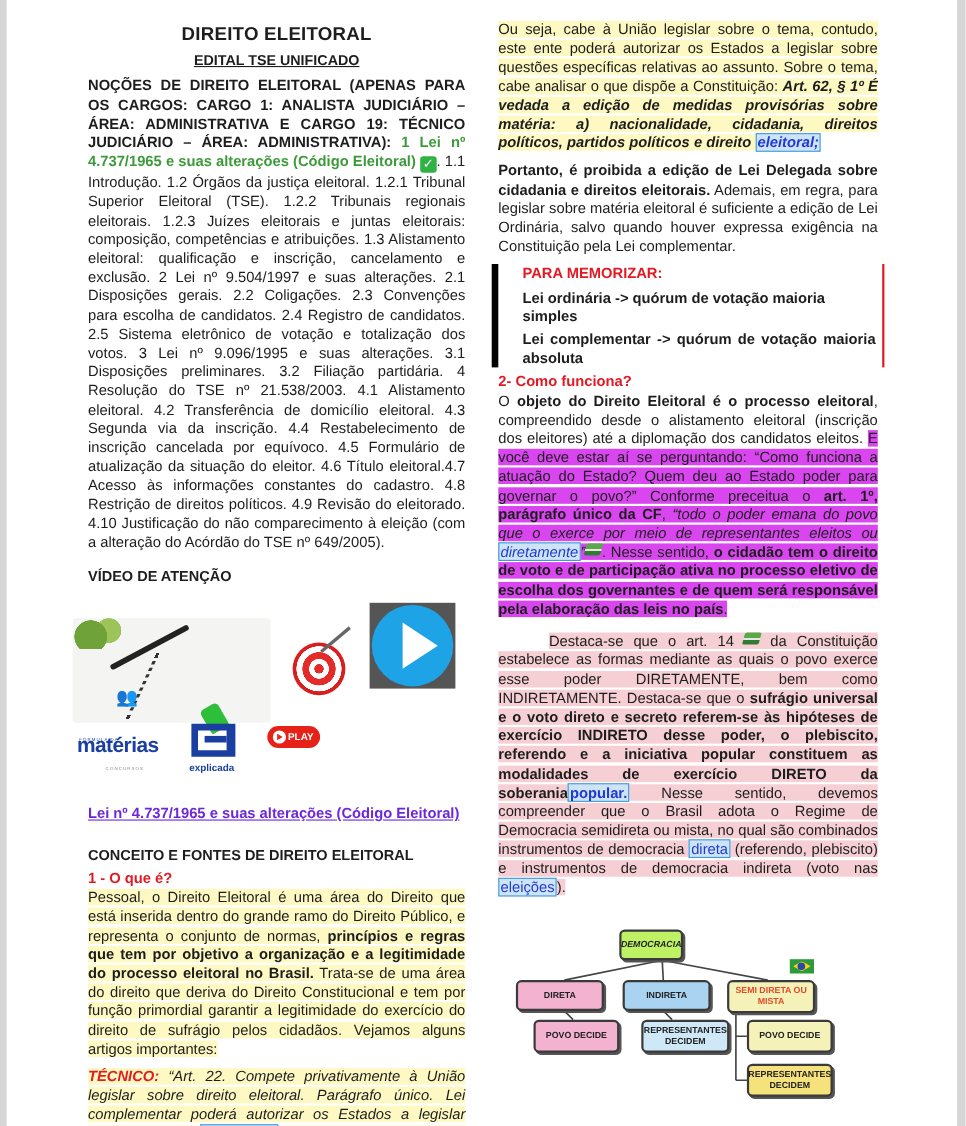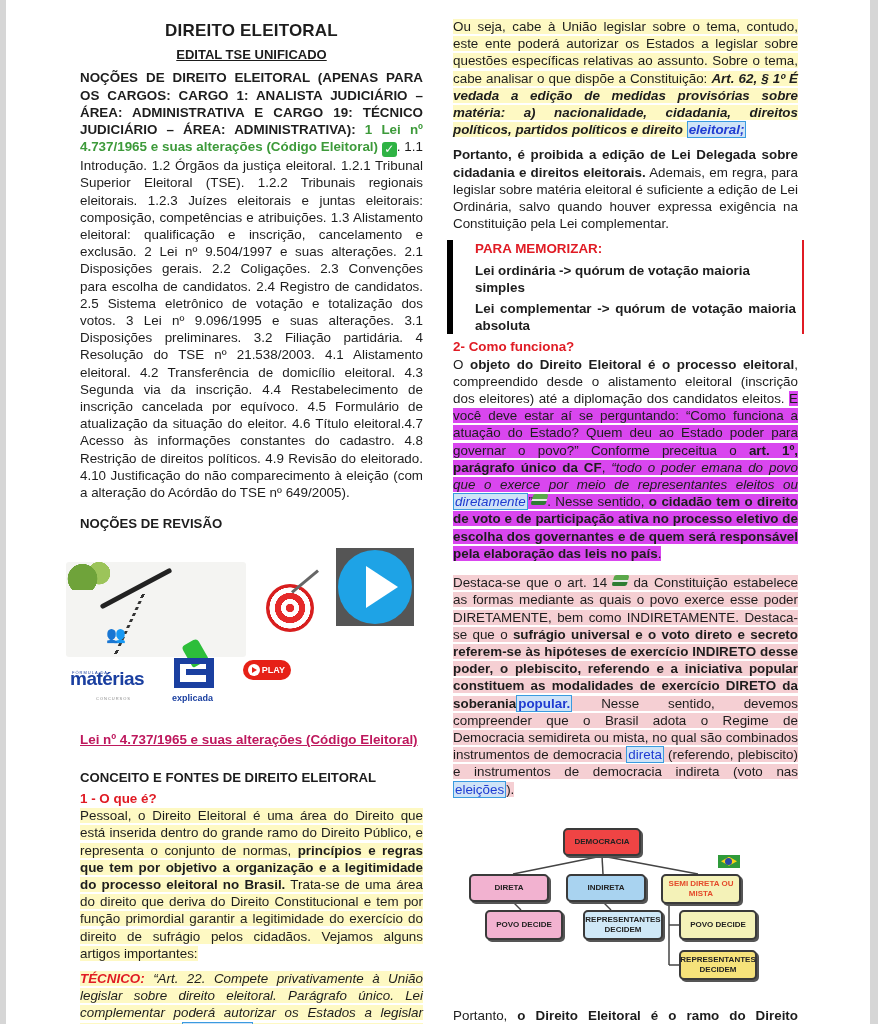--- a/index.html
+++ b/index.html
@@ -16,21 +16,21 @@
   .title { text-align: center; font-weight: bold; font-size: 17px; margin-top: 22px; letter-spacing: 0.2px; }
   .subtitle { text-align: center; font-weight: bold; font-size: 13px; text-decoration: underline; margin-top: 7px; }
   .topics { margin-top: 6px; }
   .b { font-weight: bold; }
   .green { color: #3d9a3a; font-weight: bold; }
   .check { display: inline-block; width: 15px; height: 15px; background: #2fb344; color: #fff; border-radius: 3px; font-size: 12px; line-height: 15px; text-align: center; vertical-align: -2px; font-weight: bold; }
   .sec { font-weight: bold; font-size: 13.2px; }
   .red { color: #e01b24; font-weight: bold; }
   .hl-green { background: #fef9c3; }
   .hl-yellow { background: #d946ef; }
-  .hl-pink { background: #f5cfd3; }
+  .hl-pink { background: #f5cfd3; margin-left: 46px; }
   .linkbox { color: #1f3bd1; border: 1px solid #3a9be0; background: #cfe3f7; padding: 0 1px; }
   .it { font-style: italic; }
   .book { display: inline-block; width: 15px; height: 11px; background: linear-gradient(#5aa84a 0 45%, #e6e6e6 45% 60%, #2e7d32 60%); border-radius: 2px; transform: skew(-15deg); vertical-align: 1px; }
 
   
   .video { position: relative; width: 345px; height: 165px; margin-top: 14px; margin-left: -14px; }
   .vid-paper { position: absolute; left: 0; top: 16px; width: 180px; height: 95px; background: #f4f4f2; border-radius: 3px; overflow: hidden; }
   .vid-plant { position: absolute; left: 0; top: 16px; width: 55px; height: 28px; background: radial-gradient(circle at 30% 60%, #6fa33a 0 35%, transparent 36%), radial-gradient(circle at 60% 40%, #9cc45a 0 30%, transparent 31%); }
   .vid-pen { position: absolute; left: 30px; top: 40px; width: 80px; height: 5px; background: #222; transform: rotate(-28deg); border-radius: 3px; }
   .vid-spiral { position: absolute; left: 62px; top: 48px; width: 40px; height: 60px; border-left: 3px dotted #333; transform: skew(-25deg); }
@@ -44,31 +44,31 @@
   .logo-aprov { position: absolute; left: 4px; top: 124px; font-weight: bold; font-size: 19px; color: #1a3fa0; letter-spacing: -0.5px; }
   .logo-aprov-top { position: absolute; left: 6px; top: 118px; font-size: 4px; color: #1a3fa0; letter-spacing: 1px; }
   .logo-aprov-bot { position: absolute; left: 30px; top: 144px; font-size: 4px; color: #888; letter-spacing: 1px; }
   .logo-lei { position: absolute; left: 108px; top: 112px; width: 40px; height: 30px; border: 6px solid #1a3fa0; border-right-width: 8px; }
   .logo-lei-mid { position: absolute; left: 120px; top: 123px; width: 20px; height: 6px; background: #1a3fa0; }
   .logo-lei-txt { position: absolute; left: 106px; top: 144px; font-size: 9px; font-weight: bold; color: #1a3fa0; }
   .play-pill { position: absolute; left: 177px; top: 114px; width: 48px; height: 20px; border-radius: 10px; background: #e62117; color: #fff; font-size: 9px; font-weight: bold; line-height: 20px; text-align: right; padding-right: 6px; }
   .play-pill-dot { position: absolute; left: 182px; top: 118px; width: 12px; height: 12px; border-radius: 50%; background: #fff; }
   .play-pill-tri { position: absolute; left: 186px; top: 121px; border-top: 3px solid transparent; border-bottom: 3px solid transparent; border-left: 5px solid #e62117; }
 
-  .link-green { color: #be185d; font-weight: bold; text-decoration: underline; margin-top: 20px; }
+  .link-green { color: #6d28d9; font-weight: bold; text-decoration: underline; margin-top: 20px; }
   .mt { margin-top: 8px; }
   .mt2 { margin-top: 14px; }
 
   .memo { border-left: 6px solid #000000; border-right: 2px solid #e01b24; margin-left: -6px; padding-left: 22px; margin-right: -6px; padding-right: 6px; margin-top: 8px; }
   .memo p { font-weight: bold; }
 
   
   .diagram { position: relative; width: 345px; height: 165px; margin-top: 24px; }
   .node { position: absolute; border: 2px solid #3a3a3a; border-radius: 5px; font-size: 8px; font-weight: bold; text-align: center; display: flex; align-items: center; justify-content: center; line-height: 10px; box-shadow: 2px 2px 0 #555; color: #222; }
-  .n-dem { left: 110px; top: 6px; width: 78px; height: 28px; background: #ef4444; }
+  .n-dem { left: 110px; top: 6px; width: 58px; height: 28px; background: #bef264; font-style: italic; }
   .n-dir { left: 16px; top: 52px; width: 80px; height: 28px; background: #f2b2d0; }
   .n-ind { left: 113px; top: 52px; width: 80px; height: 28px; background: #a9d3f0; }
   .n-semi { left: 208px; top: 52px; width: 80px; height: 30px; background: #f4f2b8; color: #e44a2a; }
   .n-povo1 { left: 32px; top: 88px; width: 78px; height: 30px; background: #f2b2d0; }
   .n-rep1 { left: 130px; top: 88px; width: 80px; height: 30px; background: #cfe8f7; }
   .n-povo2 { left: 226px; top: 88px; width: 78px; height: 30px; background: #f4f2b8; }
   .n-rep2 { left: 226px; top: 128px; width: 78px; height: 30px; background: #f6e27a; }
   .flag { position: absolute; left: 265px; top: 33px; width: 22px; height: 13px; background: #2f9a3a; }
   .flag::before { content: ""; position: absolute; left: 3px; top: 2px; width: 16px; height: 9px; background: #f7d31a; clip-path: polygon(50% 0, 100% 50%, 50% 100%, 0 50%); }
   .flag::after { content: ""; position: absolute; left: 7px; top: 3px; width: 7px; height: 7px; border-radius: 50%; background: #2a4aa6; }
@@ -79,21 +79,21 @@
 
 <div class="edge-left"></div>
 <div class="edge-right"></div>
 
 <div class="col col-left">
   <h1 class="title">DIREITO ELEITORAL</h1>
   <div class="subtitle">EDITAL TSE UNIFICADO</div>
 
   <p class="topics just"><span class="b">NOÇÕES DE DIREITO ELEITORAL (APENAS PARA OS CARGOS: CARGO 1: ANALISTA JUDICIÁRIO – ÁREA: ADMINISTRATIVA E CARGO 19: TÉCNICO JUDICIÁRIO – ÁREA: ADMINISTRATIVA): </span><span class="green">1 Lei nº 4.737/1965 e suas alterações (Código Eleitoral)</span> <span class="check">✓</span><span>. 1.1 Introdução. 1.2 Órgãos da justiça eleitoral. 1.2.1 Tribunal Superior Eleitoral (TSE). 1.2.2 Tribunais regionais eleitorais. 1.2.3 Juízes eleitorais e juntas eleitorais: composição, competências e atribuições. 1.3 Alistamento eleitoral: qualificação e inscrição, cancelamento e exclusão. 2 Lei nº 9.504/1997 e suas alterações. 2.1 Disposições gerais. 2.2 Coligações. 2.3 Convenções para escolha de candidatos. 2.4 Registro de candidatos. 2.5 Sistema eletrônico de votação e totalização dos votos. 3 Lei nº 9.096/1995 e suas alterações. 3.1 Disposições preliminares. 3.2 Filiação partidária. 4 Resolução do TSE nº 21.538/2003. 4.1 Alistamento eleitoral. 4.2 Transferência de domicílio eleitoral. 4.3 Segunda via da inscrição. 4.4 Restabelecimento de inscrição cancelada por equívoco. 4.5 Formulário de atualização da situação do eleitor. 4.6 Título eleitoral.4.7 Acesso às informações constantes do cadastro. 4.8 Restrição de direitos políticos. 4.9 Revisão do eleitorado. 4.10 Justificação do não comparecimento à eleição (com a alteração do Acórdão do TSE nº 649/2005).</span></p>
 
-  <div class="sec mt2">NOÇÕES DE REVISÃO</div>
+  <div class="sec mt2">VÍDEO DE ATENÇÃO</div>
 
   <div class="video">
     <div class="vid-paper"></div>
     <div class="vid-plant"></div>
     <div class="vid-pen"></div>
     <div class="vid-spiral"></div>
     <div class="vid-people">👥</div>
     <div class="vid-marker"></div>
     <div class="target"></div>
     <div class="arrow"></div>

